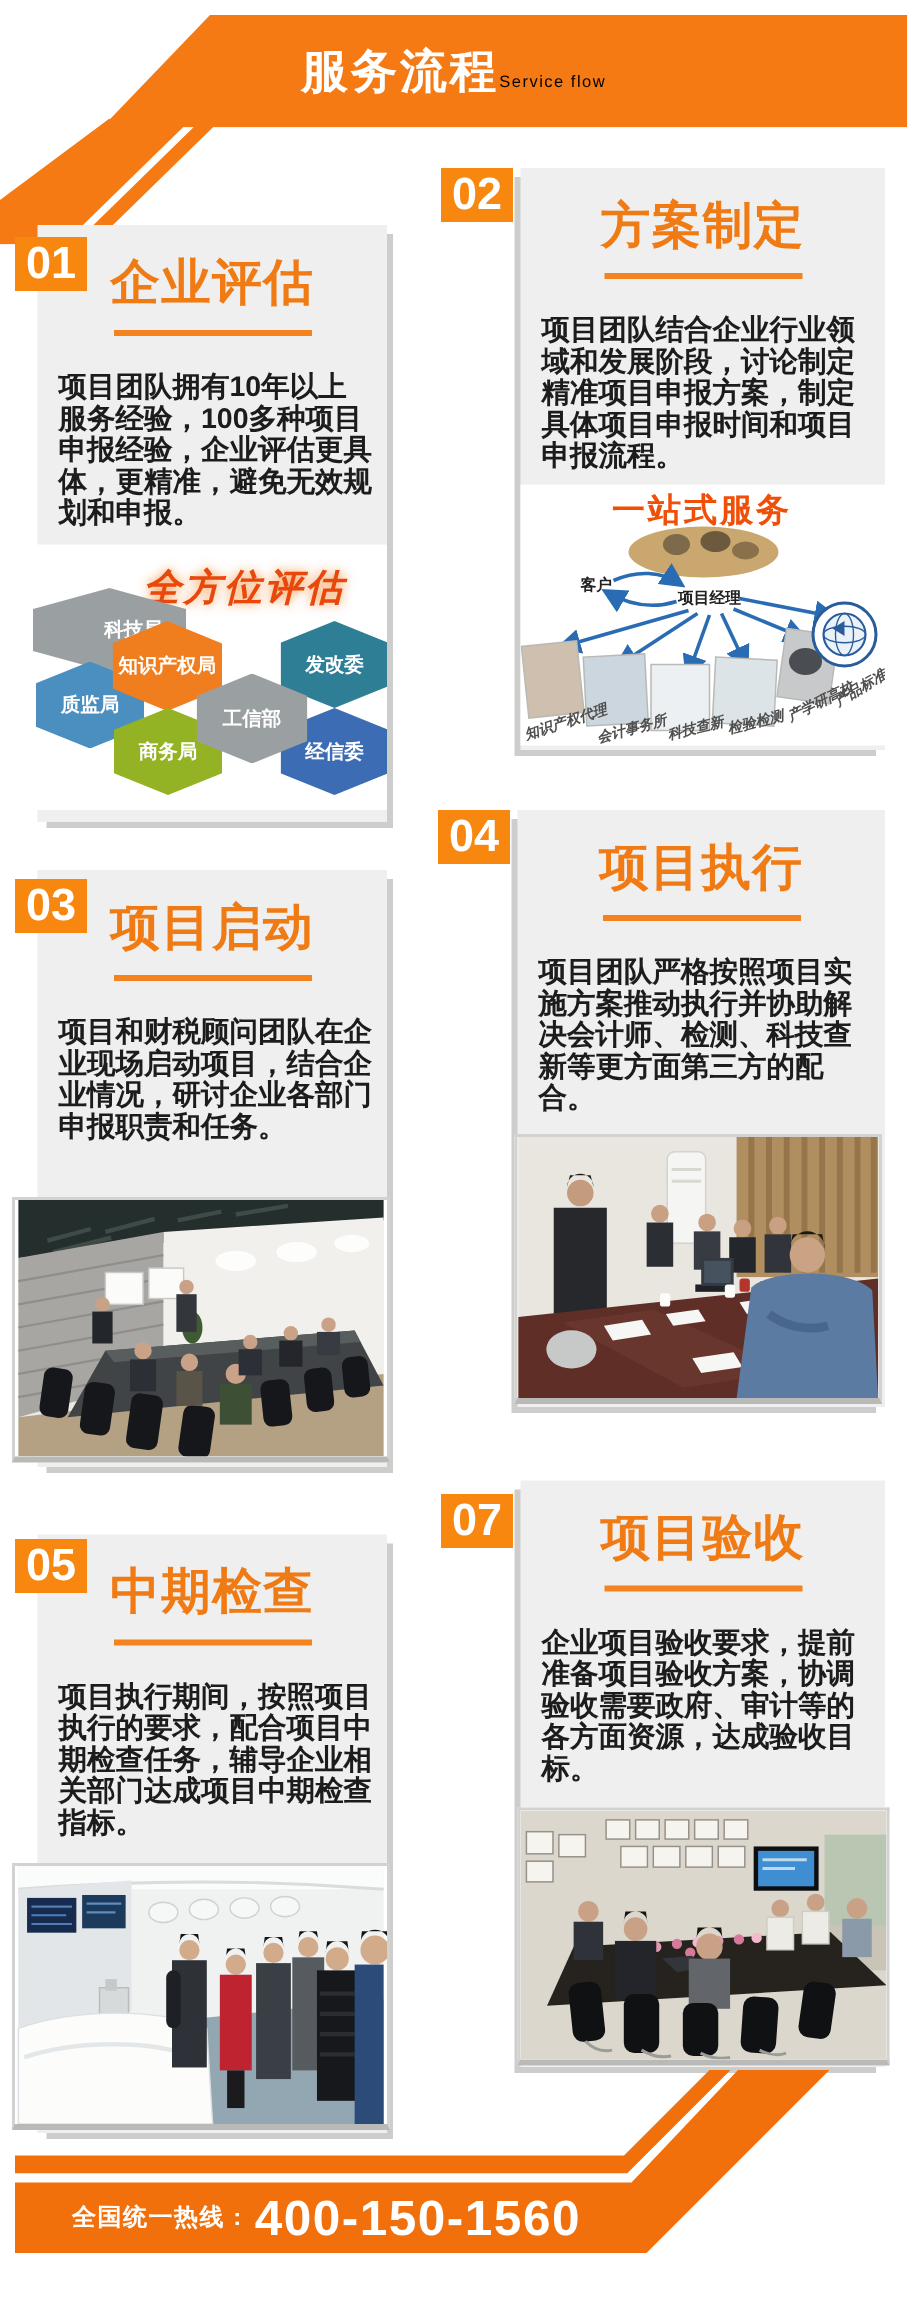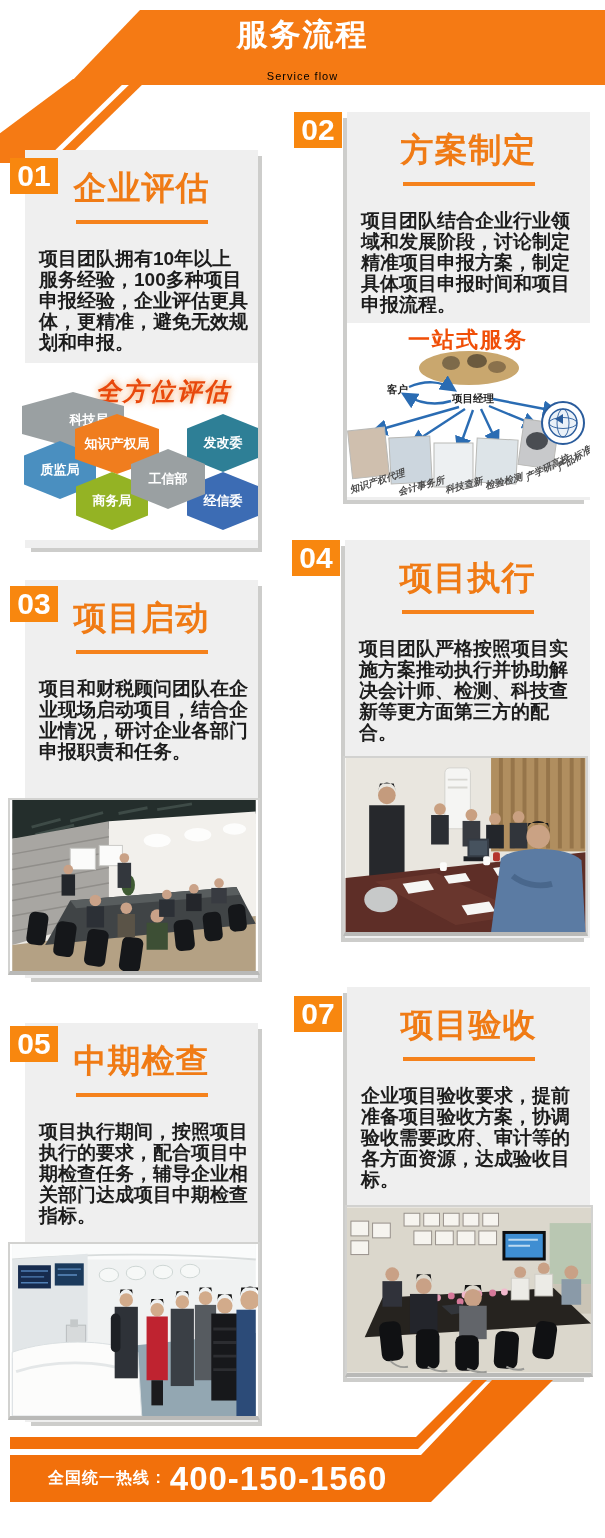--- a/index.html
+++ b/index.html
@@ -2,21 +2,21 @@
 <html><head>
 <meta charset="utf-8">
 <style>
   html,body{margin:0;padding:0;background:#fff;}
   .page{position:relative;width:605px;height:1538px;margin:0 auto;background:#ffffff;
         font-family:"Liberation Sans","DejaVu Sans",sans-serif;overflow:hidden;}
 
   
   .hdr-banner{position:absolute;left:0;top:10px;width:605px;height:75px;background:#f57a14;
     clip-path:polygon(140px 0,605px 0,605px 75px,68px 75px);
-    display:flex;align-items:center;justify-content:center;box-sizing:border-box;flex-direction:column;}
+    display:flex;align-items:center;justify-content:center;box-sizing:border-box;}
   .hdr-title{color:#fff;font-size:31px;font-weight:bold;letter-spacing:2px;}
   .hdr-sub{color:#000000;font-size:11px;margin-top:14px;letter-spacing:1px;}
   .hdr-band{position:absolute;left:0;top:79px;width:200px;height:84px;background:#f57a14;
     clip-path:polygon(73px 0,148px 0,62px 84px,-40px 84px);}
   .hdr-band-line{position:absolute;left:0;top:79px;width:200px;height:84px;background:#ffffff;
     clip-path:polygon(128px 0,135px 0,49px 84px,42px 84px);}
 
   
   .card{position:absolute;background:#efefef;box-sizing:border-box;padding-top:16px;}
   .card.left{box-shadow:5px 5px 0 -1px #cdcdcb;}
@@ -105,21 +105,21 @@
     <div class="t-line"></div>
     <p class="card-body">企业项目验收要求，提前准备项目验收方案，协调验收需要政府、审计等的各方面资源，达成验收目标。</p>
   </section>
 
   <div class="figure" style="left:8px;top:363px;width:250px;height:177px">
     <div class="hex-title">全方位评估</div>
     <div class="hex" style="left: 14px; top: 29px; width: 70px; height: 56px; background: rgb(154, 160, 162); padding-left: 32px;">科技局</div>
     <div class="hex" style="left: 179px; top: 51px; width: 72px; height: 58px; background: rgb(46, 127, 150);">发改委</div>
     <div class="hex" style="left: 16px; top: 78px; width: 72px; height: 58px; background: rgb(74, 143, 192);">质监局</div>
     <div class="hex" style="left: 179px; top: 109px; width: 72px; height: 58px; background: rgb(60, 108, 180);">经信委</div>
-    <div class="hex" style="left: 67px; top: 51px; width: 84px; height: 60px; background: rgb(240, 125, 30);">知识产权局</div>
+    <div class="hex" style="left: 67px; top: 51px; width: 73px; height: 60px; background: rgb(240, 125, 30);">知识产权局</div>
     <div class="hex" style="left: 68px; top: 109px; width: 72px; height: 58px; background: rgb(148, 179, 36);">商务局</div>
     <div class="hex" style="left: 123px; top: 86px; width: 74px; height: 60px; background: rgb(154, 160, 162);">工信部</div>
   </div>
 
   <div class="figure" style="left:347px;top:323px;width:243px;height:174px">
     <svg viewBox="0 0 243 174">
       <defs>
         <marker id="ah" markerWidth="7" markerHeight="7" refX="5" refY="3.5" orient="auto">
           <path d="M0,0 L7,3.5 L0,7 Z" fill="#2a6cb3"></path>
         </marker>

